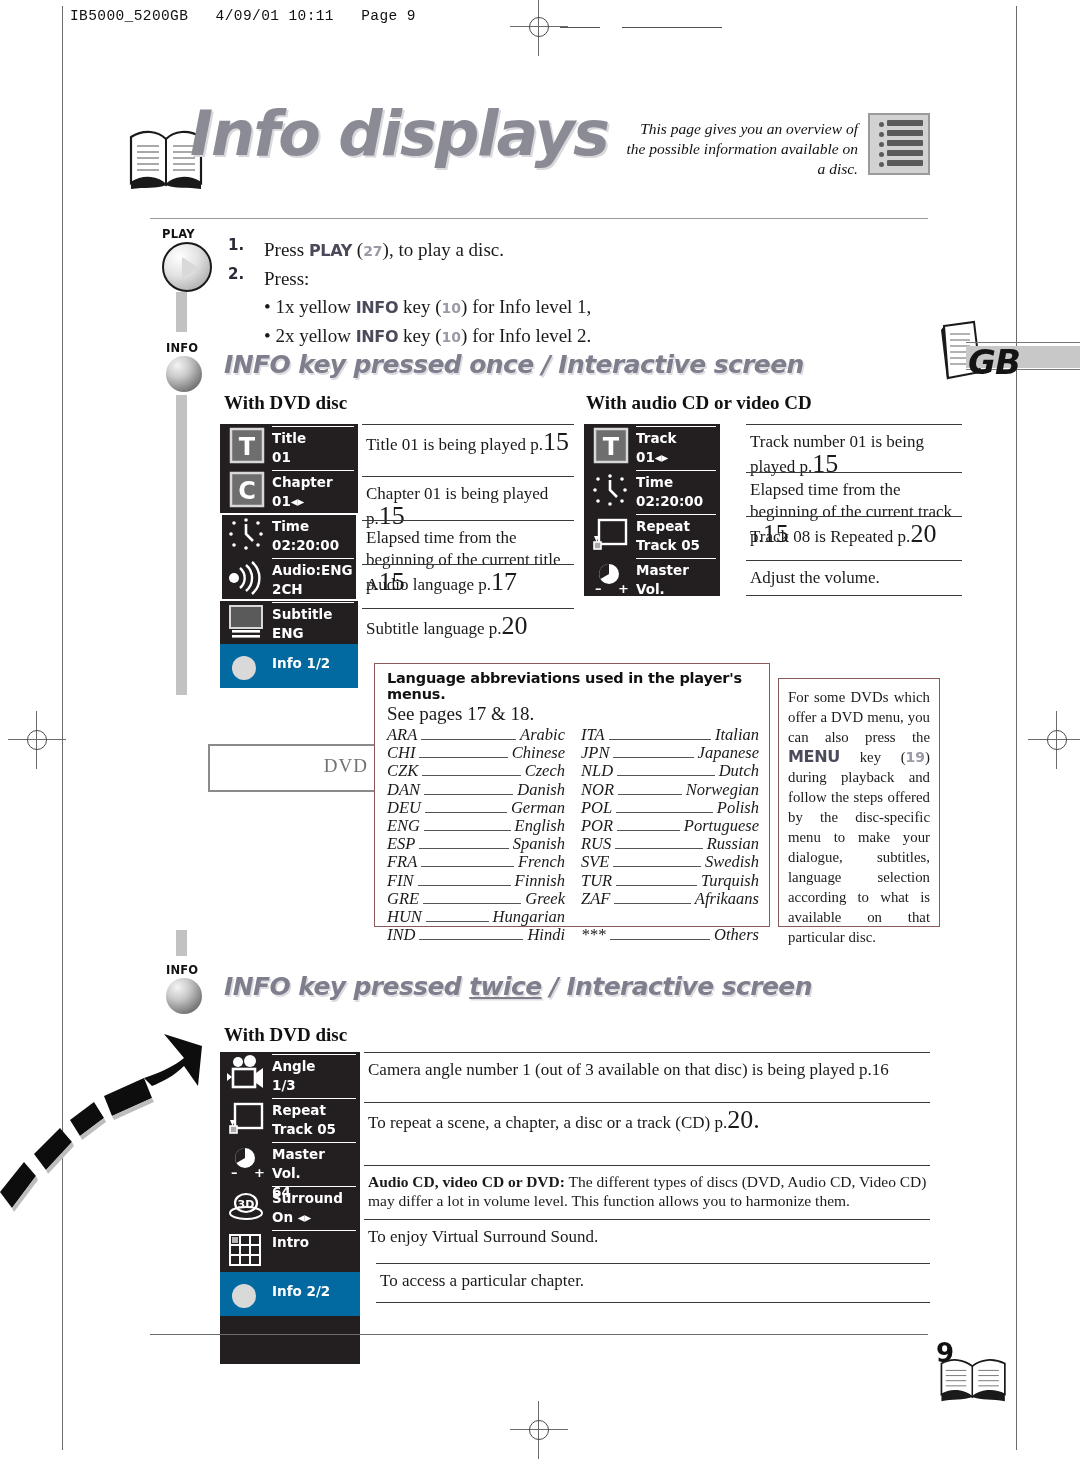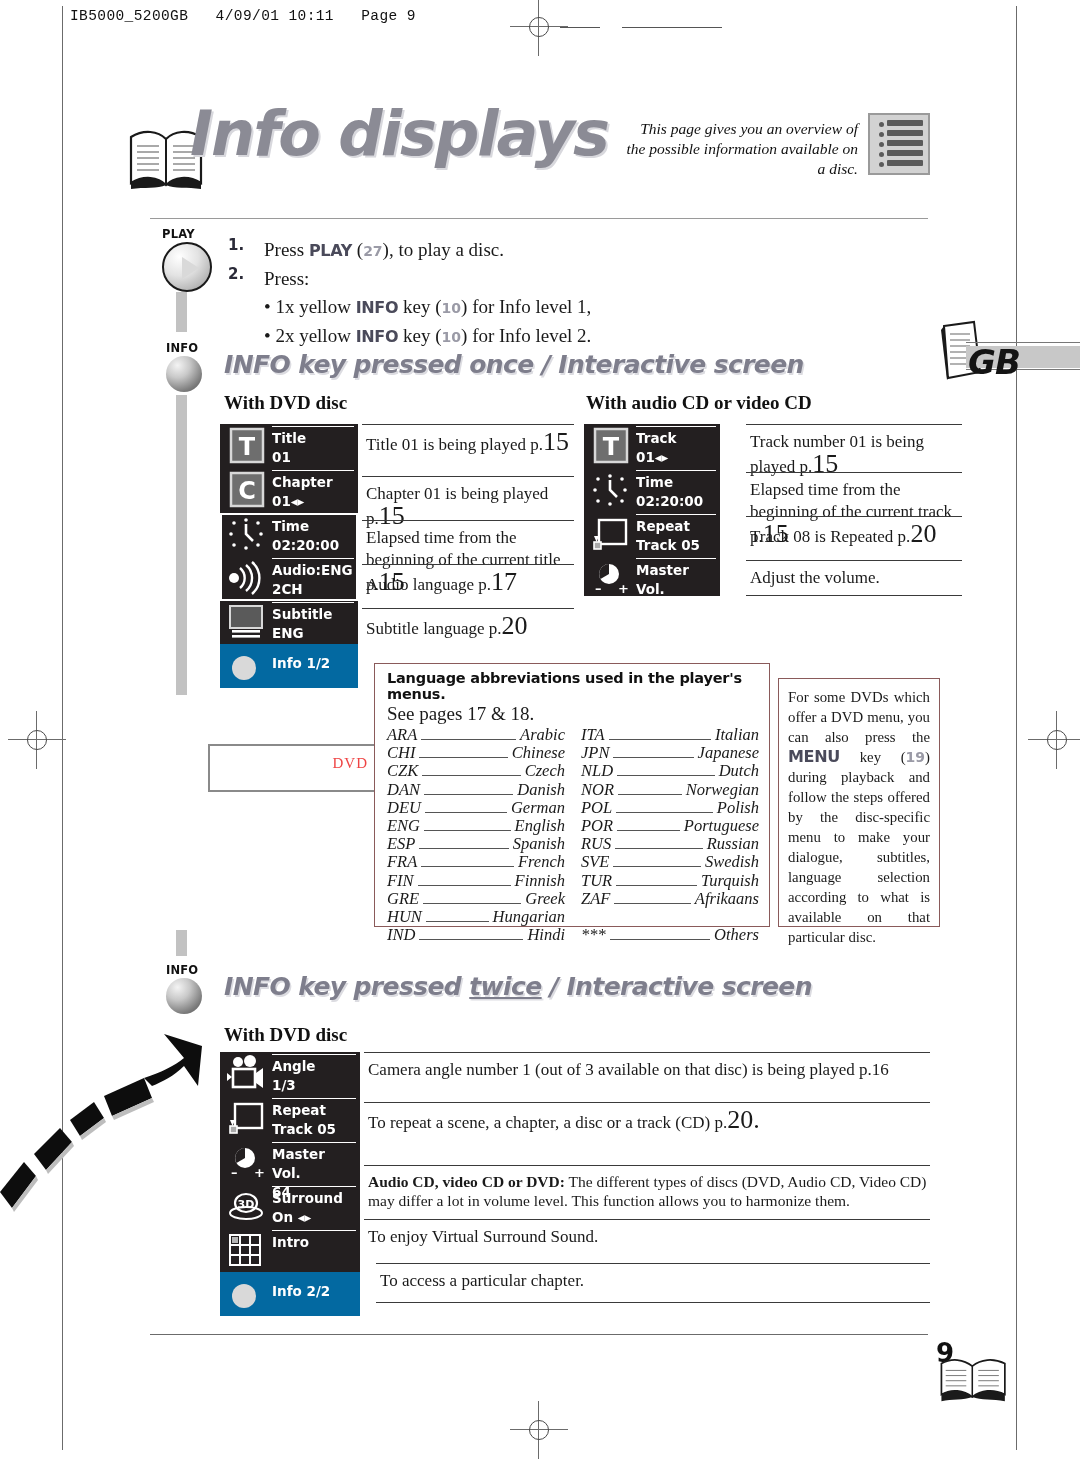--- a/index.html
+++ b/index.html
@@ -197,21 +197,21 @@
   .lang-gap { height:18.2px; }
 
   
   .dvd-box {
     position:absolute; left:208px; top:744px; width:172px; height:48px;
     border:2px solid #8a8a8a; border-top:none;
   }
   .dvd-box-top { position:absolute; left:208px; top:744px; width:172px; height:2px; background:#8a8a8a; }
   .dvd-lbl {
     position:absolute; right:10px; top:11px;
-    font-size:15px; letter-spacing:1px; color:#ef4444;text-align:right;
+    font-size:19px; letter-spacing:1px; color:#737373;text-align:right;
   }
 
   
   .note-box {
     position:absolute; left:778px; top:678px; width:162px; height:249px;
     border:1.5px solid #8a5a5a; background:#fff; padding:8px 9px;
     font-size:14.8px; line-height:20px; text-align:justify;
   }
 
   
@@ -655,21 +655,21 @@
       <path d="M150 62 C168 56, 180 50, 190 42 L170 18 L208 30 L204 70 L190 50 C180 60, 168 66, 158 70 Z"></path>
     </g>
     <g fill="#bdbdbd">
       <path d="M18 192 L42 160 L44 164 L20 196 Z"></path>
       <path d="M52 154 L78 126 L80 130 L54 158 Z"></path>
       <path d="M86 120 L110 102 L112 106 L88 124 Z"></path>
       <path d="M118 100 L158 82 L160 86 L120 104 Z"></path>
     </g>
   </svg>
 
-  <div class="osd" style="left:220px; top:1052px; width:140px; height:264px;">
+  <div class="osd" style="left:220px; top:1052px; width:140px; height:312px;">
     <div class="osd-row">
       <svg class="osd-icon" viewBox="0 0 40 38">
         <circle cx="12" cy="7" r="5" fill="#ffffff"></circle>
         <circle cx="24" cy="6" r="6" fill="#ffffff"></circle>
         <rect x="7" y="14" width="22" height="18" fill="none" stroke="#ffffff" stroke-width="2.6"></rect>
         <path d="M30 18 L37 13 L37 33 L30 28 Z" fill="#ffffff"></path>
         <path d="M1 18 L6 22 L1 26 Z" fill="#ffffff"></path>
       </svg>
       <div class="osd-lbl">
         <span>Angle</span>

